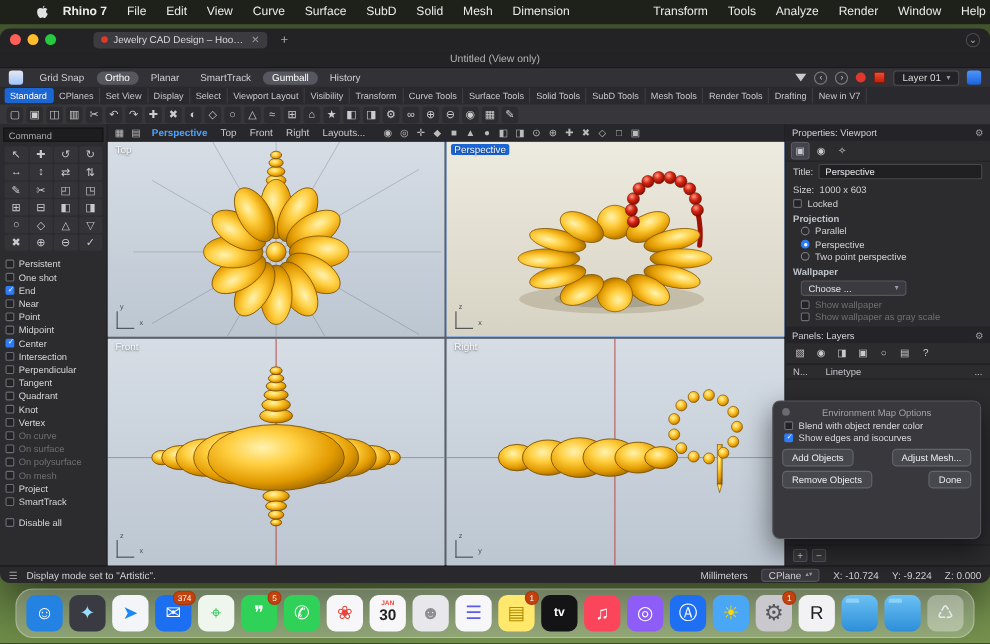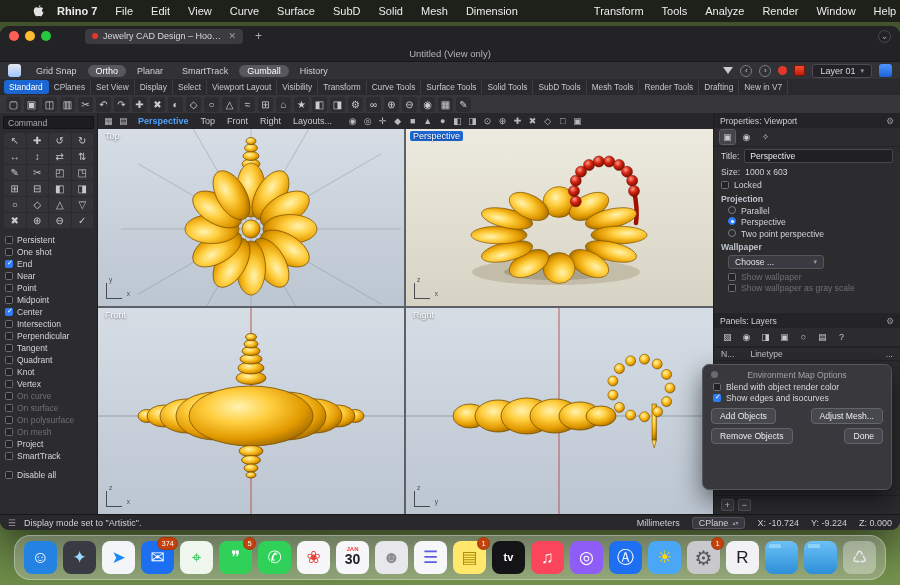--- a/index.html
+++ b/index.html
@@ -83,21 +83,21 @@
 
 #rightpanel{flex:1;background:#2c2c2f;border-left:1px solid #1e1e21;font-size:8.6px;color:#d2d2d7;display:flex;flex-direction:column;overflow:hidden}
 .rp-header{height:15px;flex:none;background:#242428;display:flex;align-items:center;gap:5px;padding:0 6px;color:#cfcfd4}
 .rp-header .sp{margin-left:auto;display:flex;gap:5px;color:#9a9aa2}
 .rp-iconrow{height:19px;display:flex;align-items:center;gap:4px;padding:0 6px;border-bottom:1px solid #232326}
 .rp-icon{width:15px;height:14px;display:flex;align-items:center;justify-content:center;border-radius:2px;color:var(--c,#c9c9cd);font-size:9px}
 .rp-icon.active{background:#44444c;outline:1px solid #5c5c66}
 .rp-row{display:flex;align-items:center;gap:5px;padding:2px 7px}
 .rp-field{flex:1;background:#202023;border:1px solid #47474f;border-radius:2px;padding:1px 5px;color:#e8e8ec}
 .rp-section{padding:3px 7px 1px;color:#bfc4cc;font-weight:700}
-.radio-row{display:flex;gap:5px;padding:1px 14px;height:11.5px}
+.radio-row{display:flex;align-items:center;gap:5px;padding:1px 14px;height:11.5px}
 .radio{width:8px;height:8px;border:1px solid #7a7a82;border-radius:50%;flex:none;position:relative}
 .radio-row.checked .radio{border-color:#2f7cf6;background:#2f7cf6}
 .radio-row.checked .radio::after{content:"";position:absolute;left:2.2px;top:2.2px;width:3px;height:3px;border-radius:50%;background:#fff}
 .cb-row{display:flex;align-items:center;gap:5px;padding:1px 14px;height:11.5px}
 .cb-row .box{width:8px;height:8px;border:1px solid #6c6c74;border-radius:1.5px;background:#232327;flex:none;position:relative}
 .cb-row.disabled{color:#6e6e74}
 .cb-row.checked .box{background:#2f7cf6;border-color:#2f7cf6}
 .cb-row.checked .box::after{content:"✓";position:absolute;left:1px;top:-2px;font-size:7px;color:#fff}
 #choose-pill{margin:2px 14px;width:96px;background:#3a3a40;border:1px solid #55555e;border-radius:3px;padding:1px 6px;display:flex;align-items:center;justify-content:space-between;color:#e0e0e4}
 #cols-row{display:flex;align-items:center;padding:1px 7px;border-top:1px solid #232326;border-bottom:1px solid #232326;color:#c2c2c8}
@@ -674,21 +674,21 @@
 
         <div class="cb-row disabled" data-name="wallpaper-checkbox">
             <span class="box" data-name="checkbox-box"></span>
             <span data-name="checkbox-label">Show wallpaper</span>
           </div>
             <div class="cb-row disabled" data-name="wallpaper-checkbox">
             <span class="box" data-name="checkbox-box"></span>
             <span data-name="checkbox-label">Show wallpaper as gray scale</span>
           </div>
           </div>
-        <div class="rp-header" style="margin-top:19px" data-name="panels-header">
+        <div class="rp-header" style="margin-top:3px" data-name="panels-header">
           <span data-name="panels-header-label">Panels: Layers</span>
           <span class="sp">
               <span data-name="gear-icon">⚙</span>
             </span>
         </div>
         <div class="rp-iconrow" data-name="layers-panel-icons">
 
         <span class="rp-icon" data-name="layers-icon">▧</span>
             <span class="rp-icon" data-name="eye-icon">◉</span>
             <span class="rp-icon" data-name="material-icon">◨</span>

